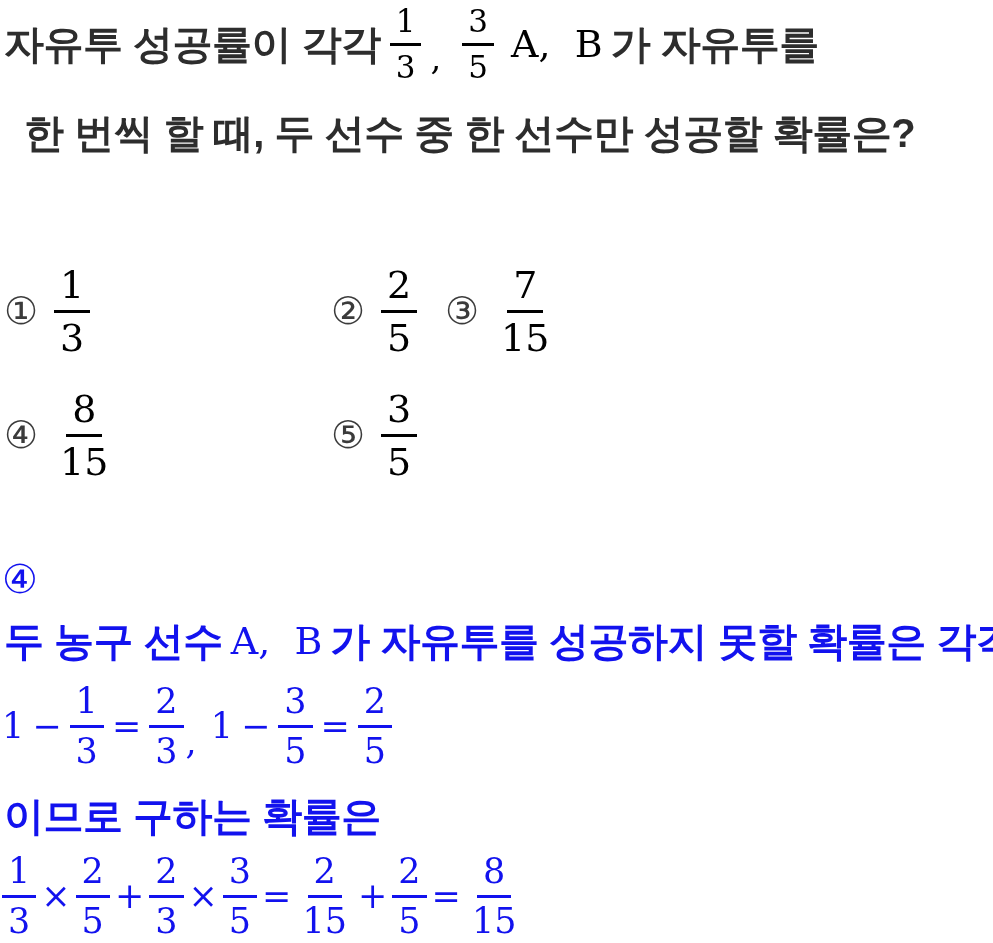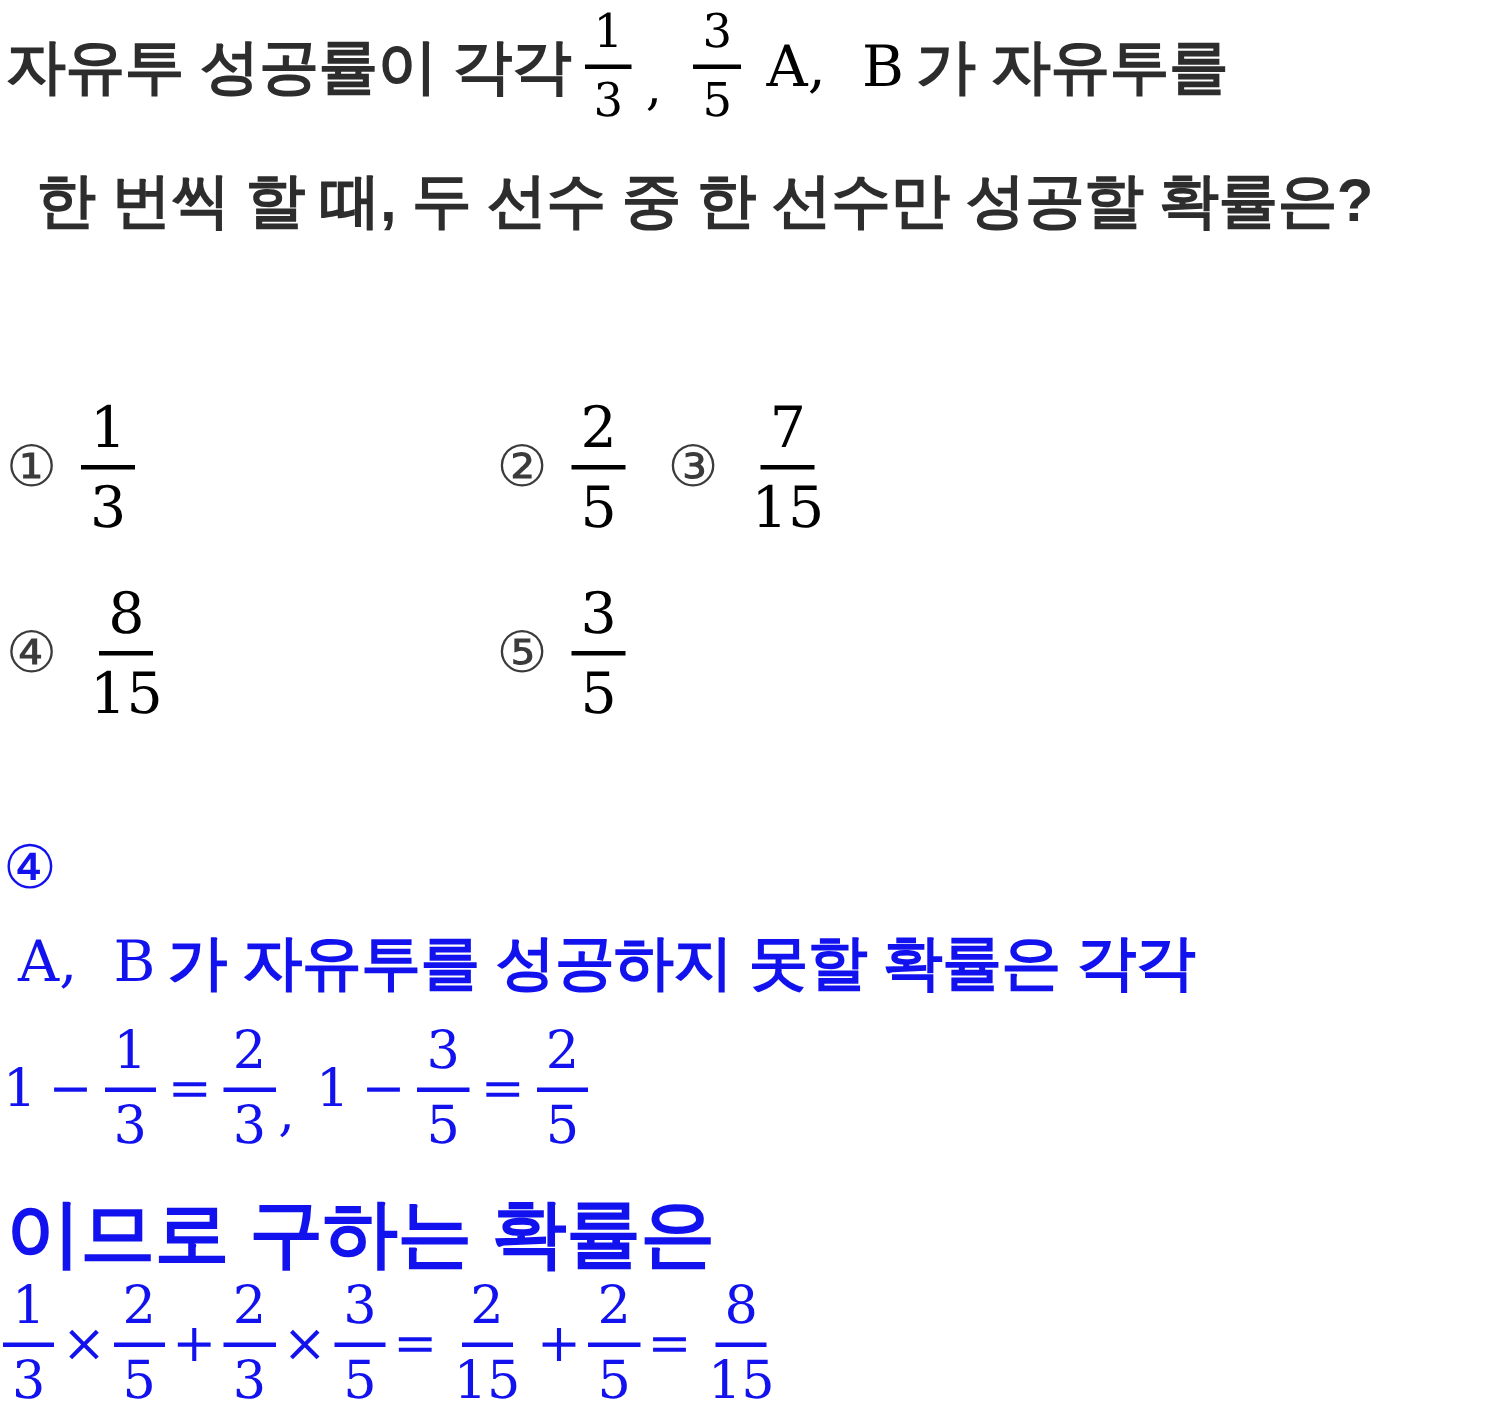--- a/index.html
+++ b/index.html
@@ -94,21 +94,21 @@
   .equation1 { top: 681px; }
   .equation2 { top: 851px; }
   .equation .frac { font-size: 35px; }
   .equation .tk-m { font-size: 35px; }
   .equation .tk-op { font-size: 35px; margin: 0 8px; }
   .equation2 .tk-op { margin: 0 5px; }
   .equation .tk-sep { font-size: 35px; position: relative; top: 16px; margin: 0 14px 0 2px; }
   .sol-line2 {
     position: absolute; left: 4px; top: 789px;
     font-family: "Liberation Sans", sans-serif;
-    font-weight: 700; font-size: 50px; letter-spacing: -0.5px;
+    font-weight: 700; font-size: 40px; letter-spacing: -0.5px;
     color: var(--accent-blue);
   }
 </style>
 </head>
 <body>
 
 <div class="page">
 
   <div class="problem-line1 mathline">
       <span class="tk-k">자유투 성공률이 각각</span>
@@ -164,20 +164,21 @@
       <span class="frac">
         <span class="num">3</span>
         <span class="den">5</span>
       </span>
     </div>
   </div>
 
   <div class="answer-marker">④</div>
 
   <div class="sol-line1 mathline">
+      <span class="tk-k">두 농구 선수</span>
       <span class="tk-m">A,  B</span>
       <span class="tk-k">가 자유투를 성공하지 못할 확률은 각각</span>
     </div>
 
   <div class="equation equation1 mathline">
       <span class="tk-m">1</span>
       <span class="tk-op">−</span>
       <span class="frac">
         <span class="num">1</span>
         <span class="den">3</span>

